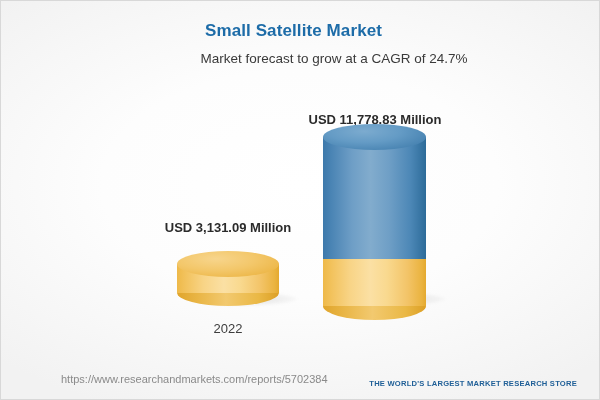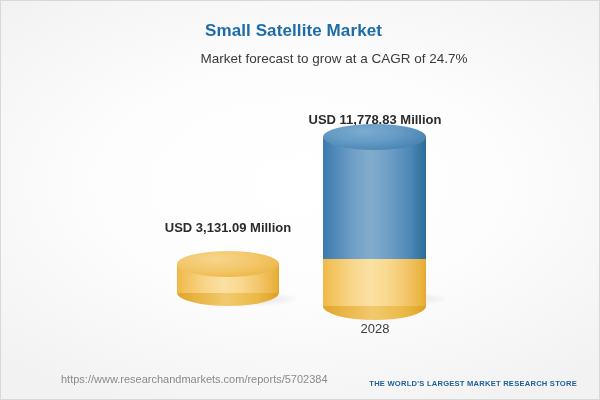--- a/index.html
+++ b/index.html
@@ -139,33 +139,33 @@
 
     </div>
 
     <div class="seg" style="top:0px; height:135px;">
       <div class="body blue-body" style="top:13px; height:122px;"></div>
       <div class="cap blue-cap" style="top:0px; height:26px;"></div>
     </div>
   </div>
 
   <div class="vlabel vlabel-2028">USD 11,778.83 Million</div>
-  <div class="ylabel ylabel-2028">2028</div>
 
   <div class="cyl" style="left:176px; top:250px; width:102px; height:55px; z-index:2;">
     <div class="shadow" style="top:41px;"></div>
 
     <div class="seg" style="top:0px; height:55px;">
       <div class="bot gold-bot" style="top:28px; height:27px;"></div>
       <div class="body gold-body" style="top:13px; height:29px;"></div>
       <div class="cap gold-cap" style="top:0px; height:26px;"></div>
     </div>
   </div>
 
   <div class="vlabel vlabel-2022">USD 3,131.09 Million</div>
+  <div class="ylabel ylabel-2022">2022</div>
 
   <div class="url">https://www.researchandmarkets.com/reports/5702384</div>
 
   <div class="logo">
     <div class="logo-tag">THE WORLD'S LARGEST MARKET RESEARCH STORE</div>
   </div>
 
 </div>
 
 </body></html>

